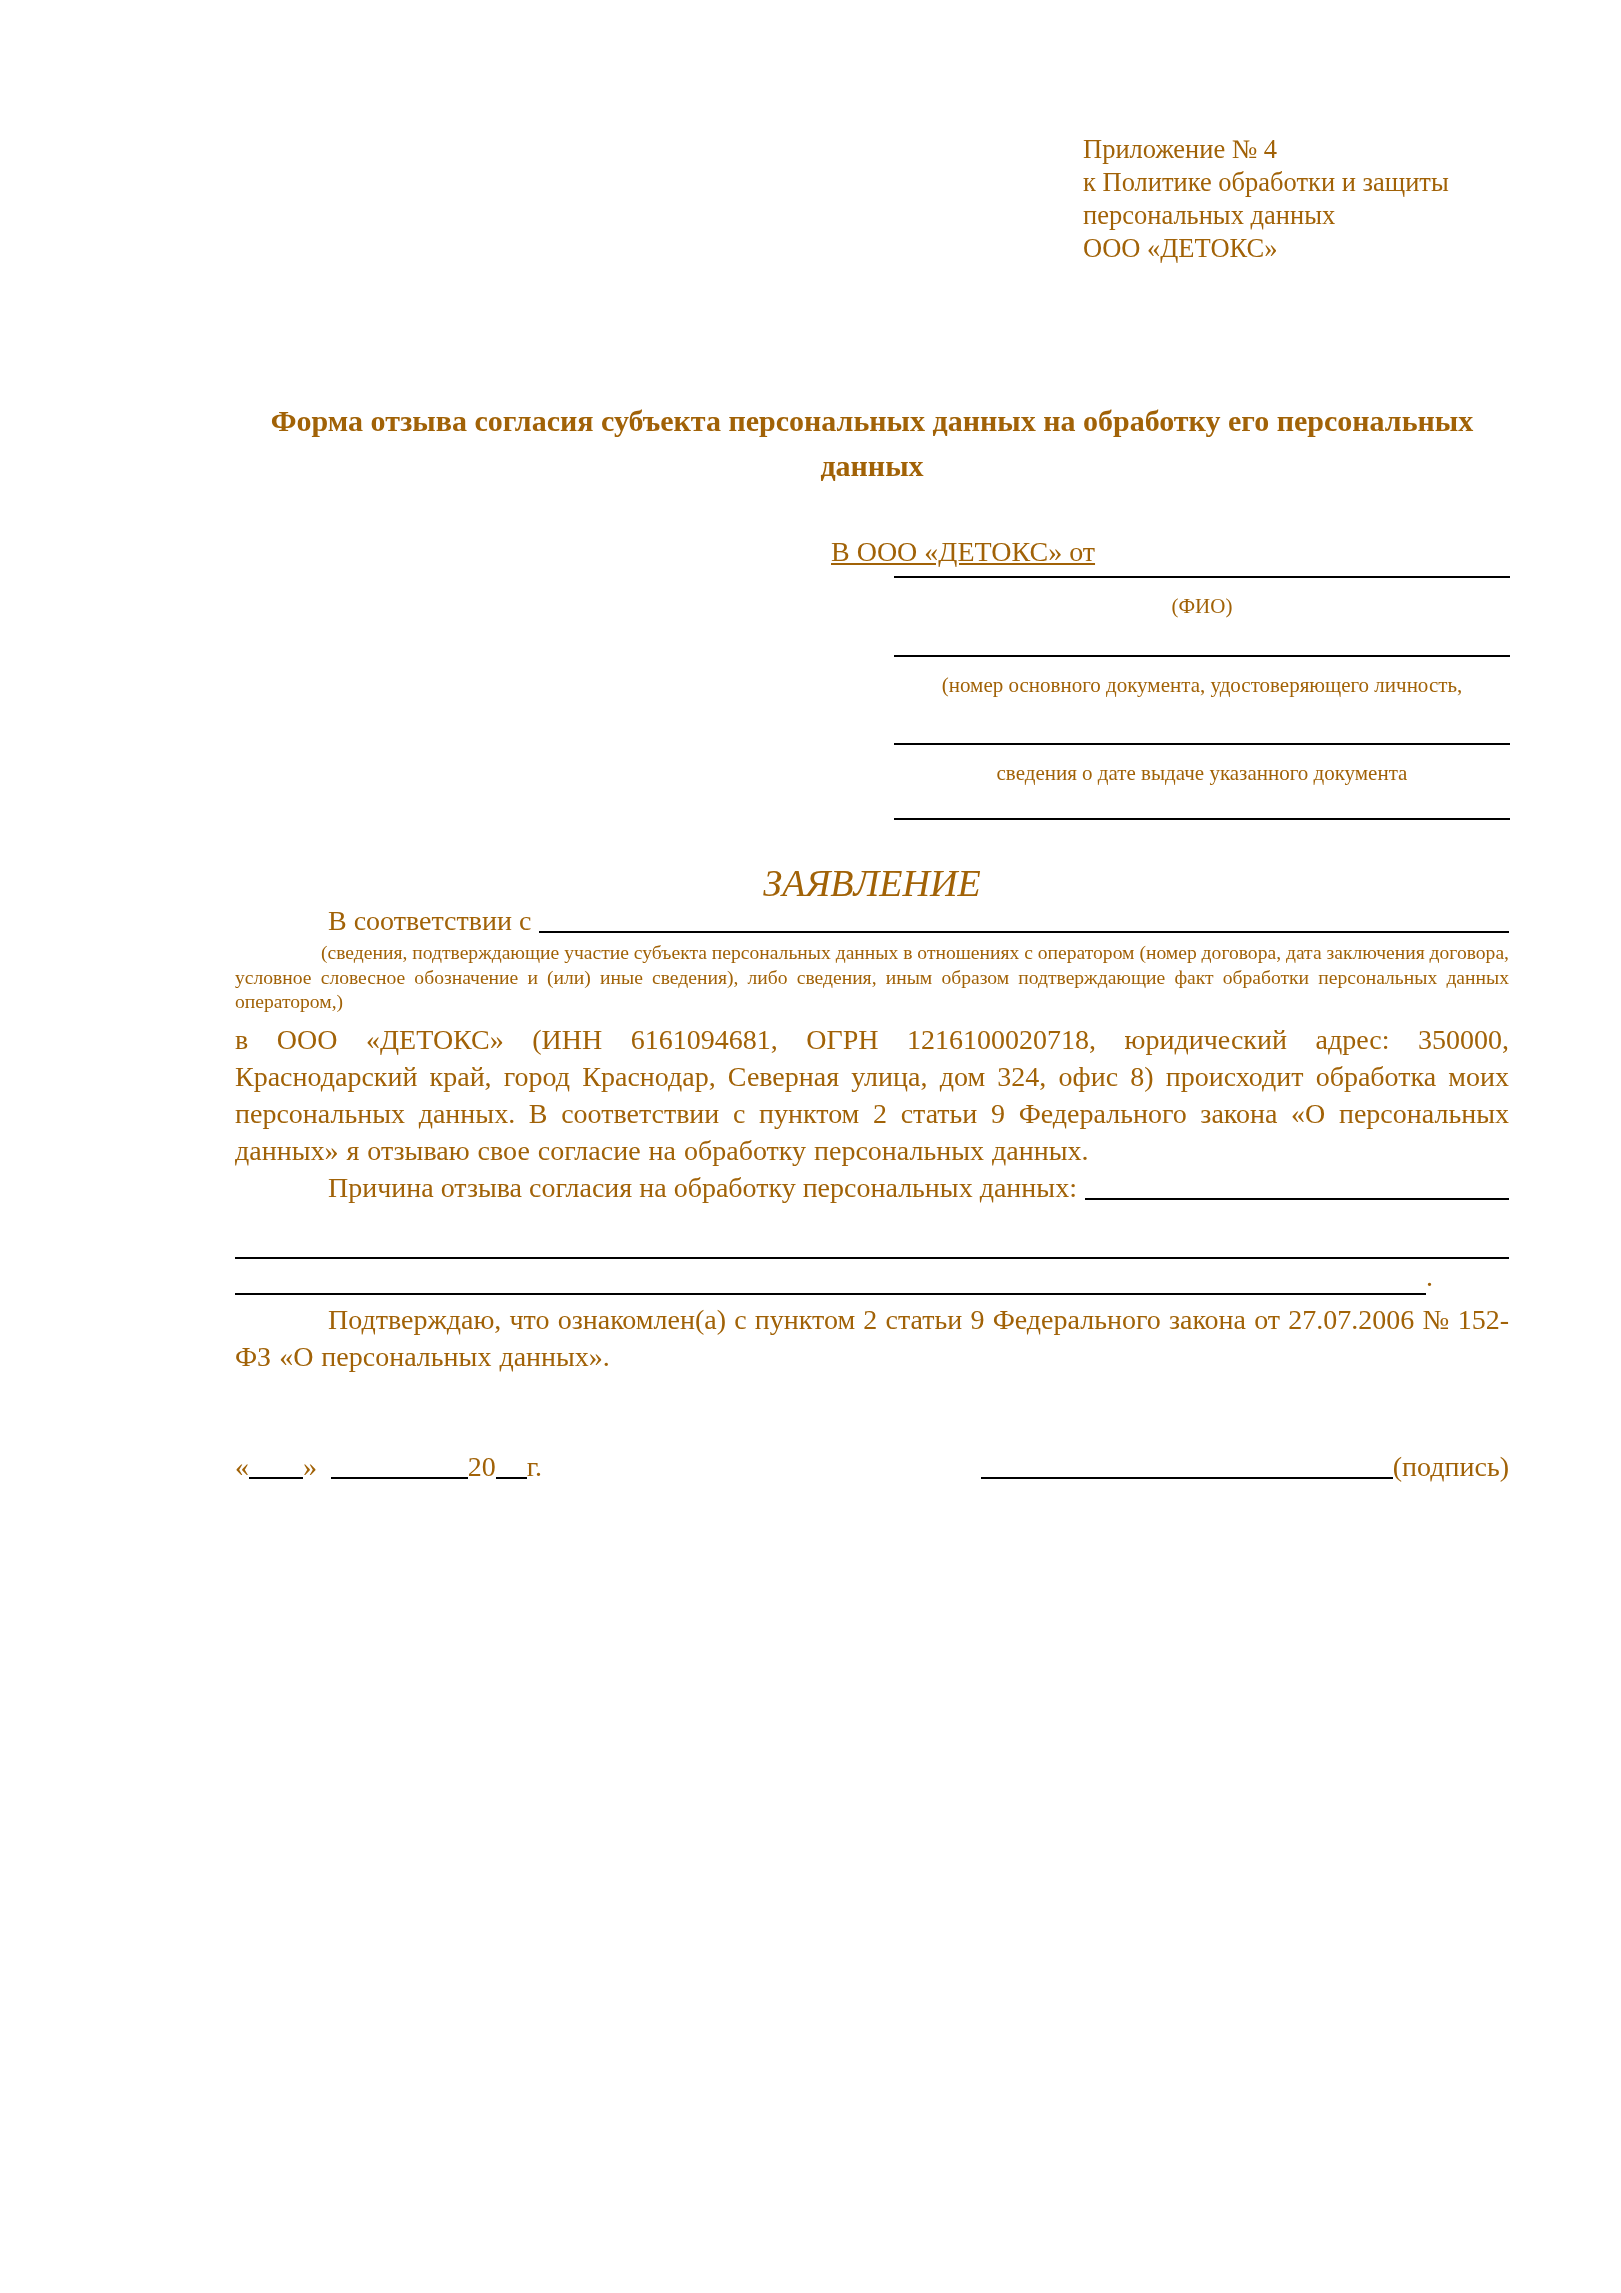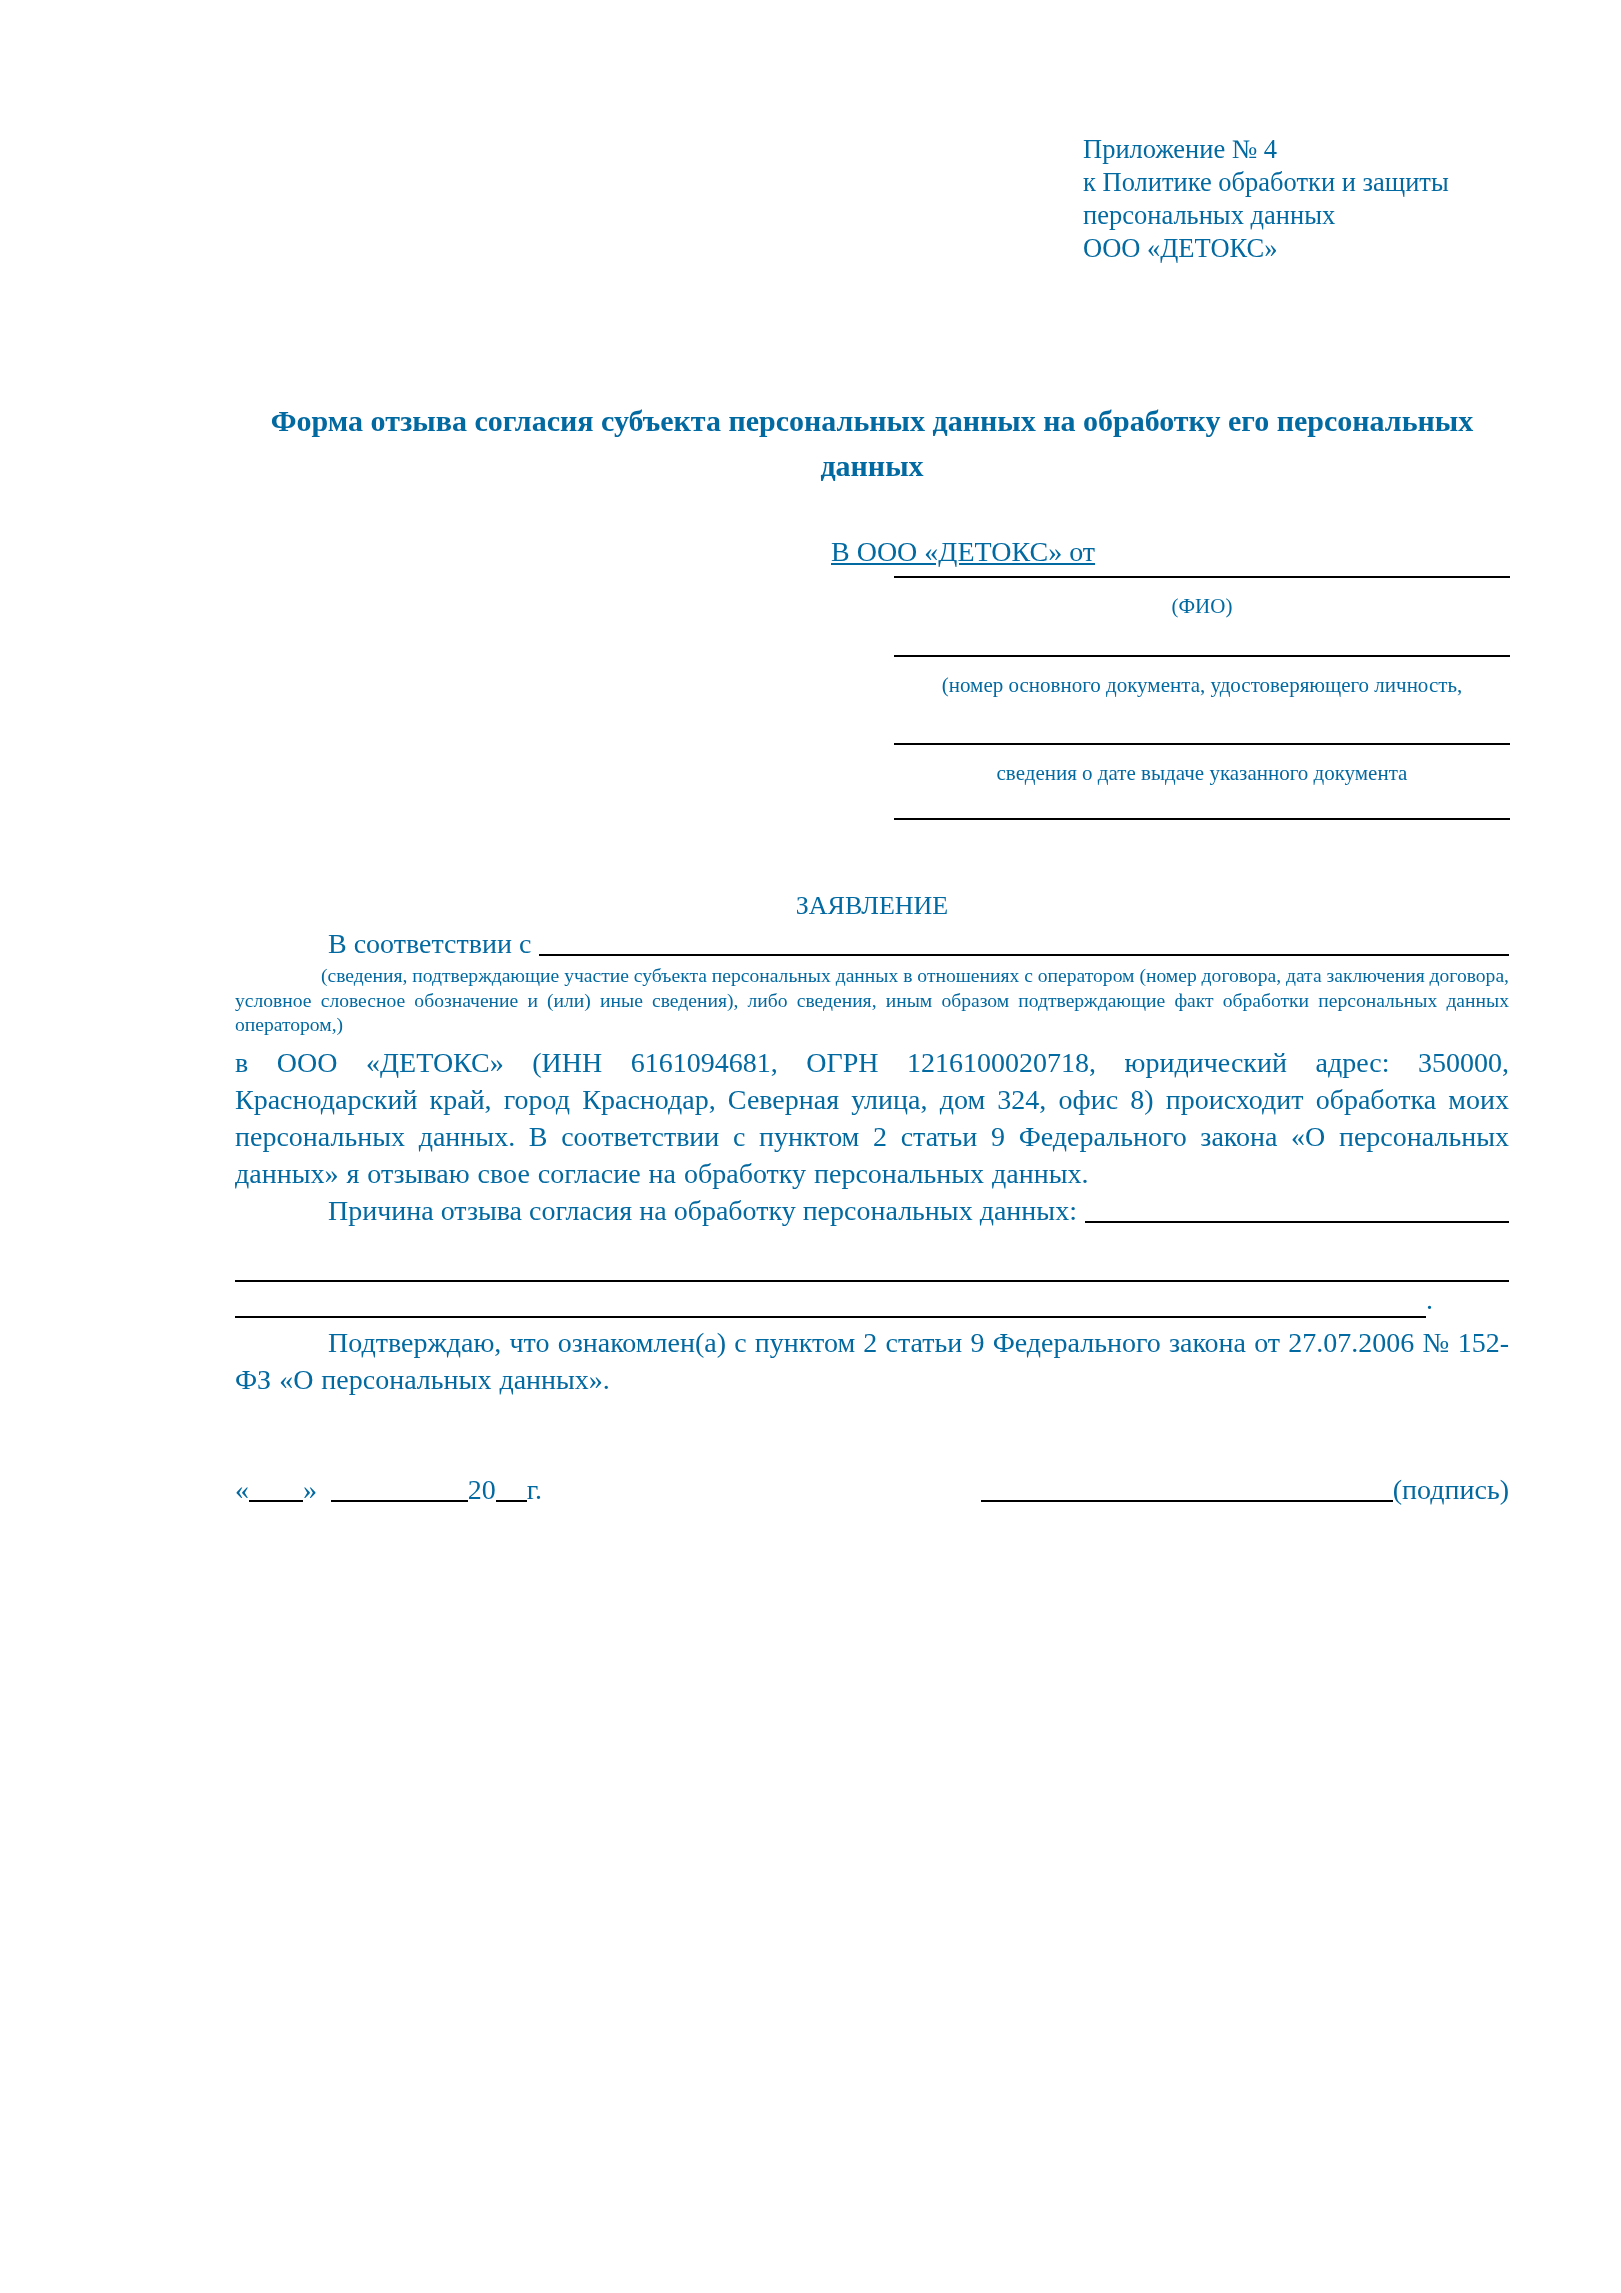--- a/index.html
+++ b/index.html
@@ -2,21 +2,21 @@
 <html><head>
 <meta charset="utf-8">
 <style>
   html, body { margin: 0; padding: 0; }
   body { background: #ffffff; }
   .page {
     position: relative;
     width: 1621px;
     height: 2294px;
     background: #ffffff;
-    color: #0369a1;
+    color: #a16207;
     font-family: "Liberation Serif", serif;
     overflow: hidden;
   }
   .header-block {
     position: absolute;
     left: 1083px;
     top: 133px;
     font-size: 26.5px;
     line-height: 33px;
     white-space: nowrap;
@@ -49,24 +49,25 @@
   .f2 { margin-top: 37px; }
   .f3 { margin-top: 45px; }
   .f4 { margin-top: 33px; }
   .field-caption {
     font-size: 21px;
     line-height: 24.5px;
     text-align: center;
     margin-top: 16px;
   }
   .heading {
-    margin-top: 68px;
-    font-size: 26px;
+    margin-top: 45px;
+    font-size: 38px;
     line-height: 36px;
     text-align: center;
+    font-style: italic;
   }
   .intro-row {
     display: flex;
     align-items: flex-end;
     margin-top: 1px;
     padding-left: 93px;
     font-size: 28px;
     line-height: 37px;
     white-space: nowrap;
   }

